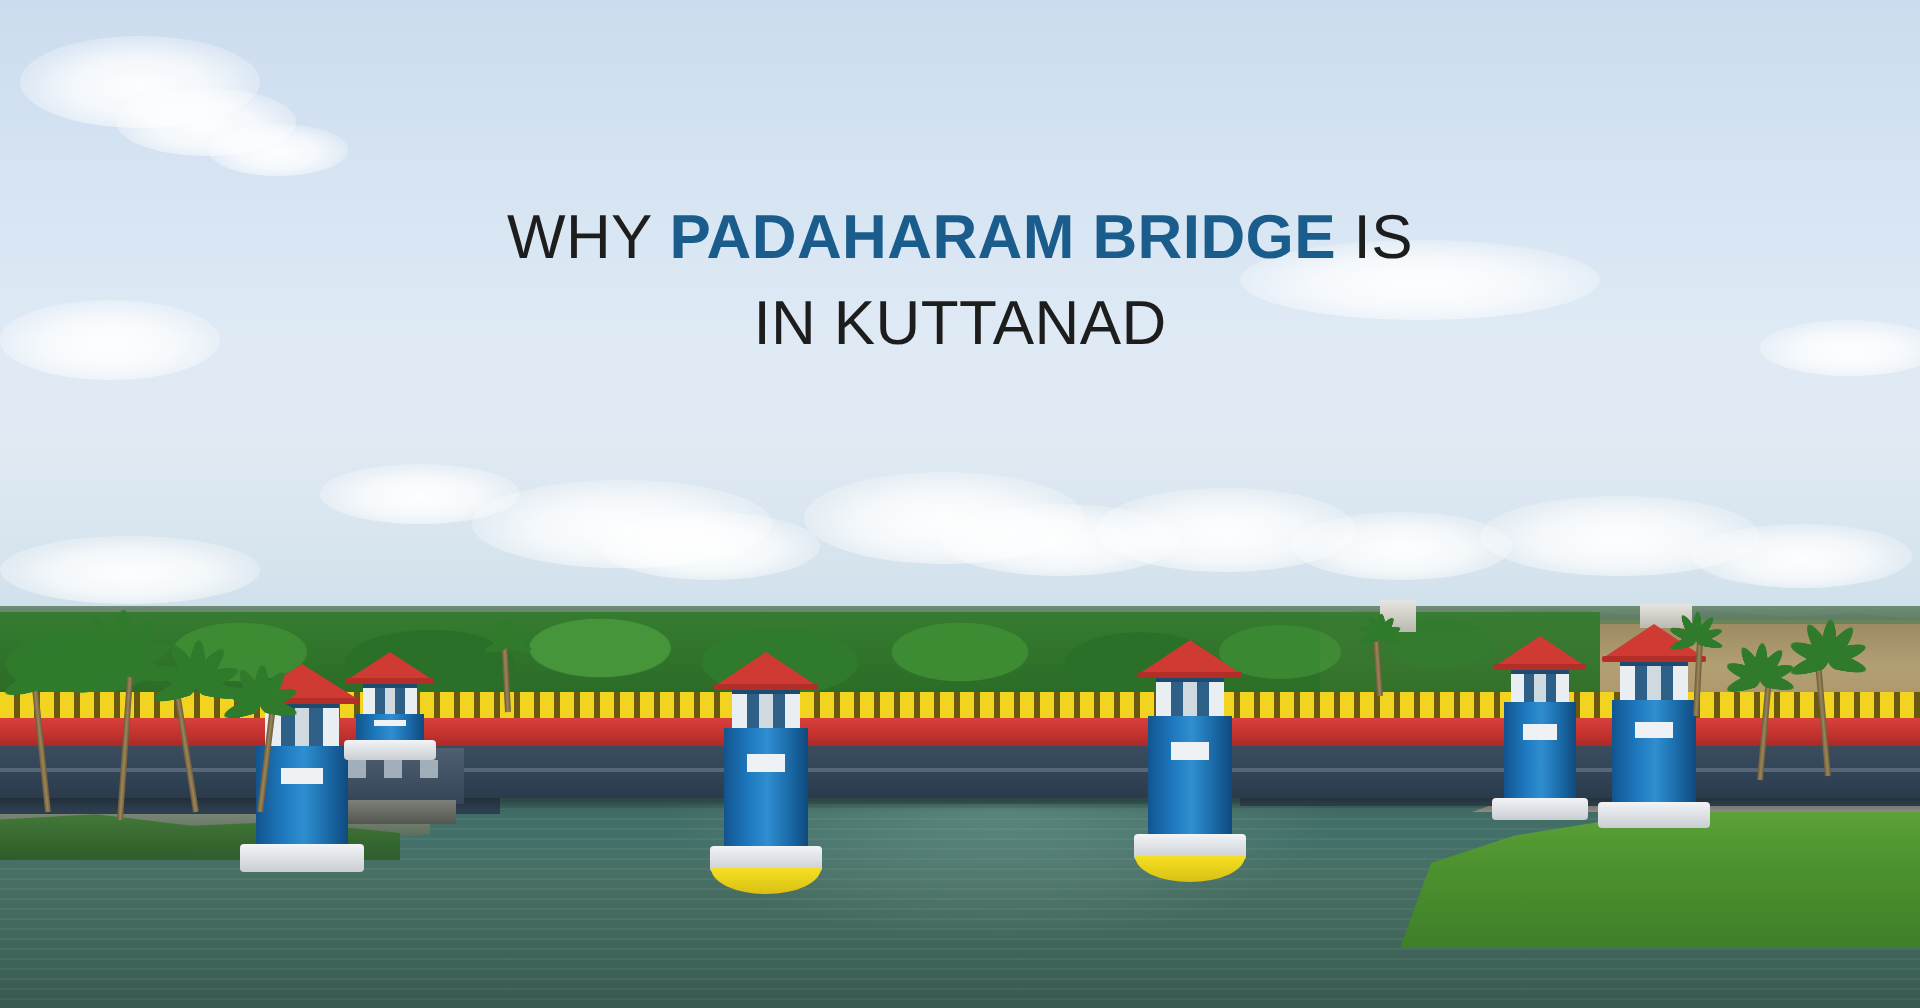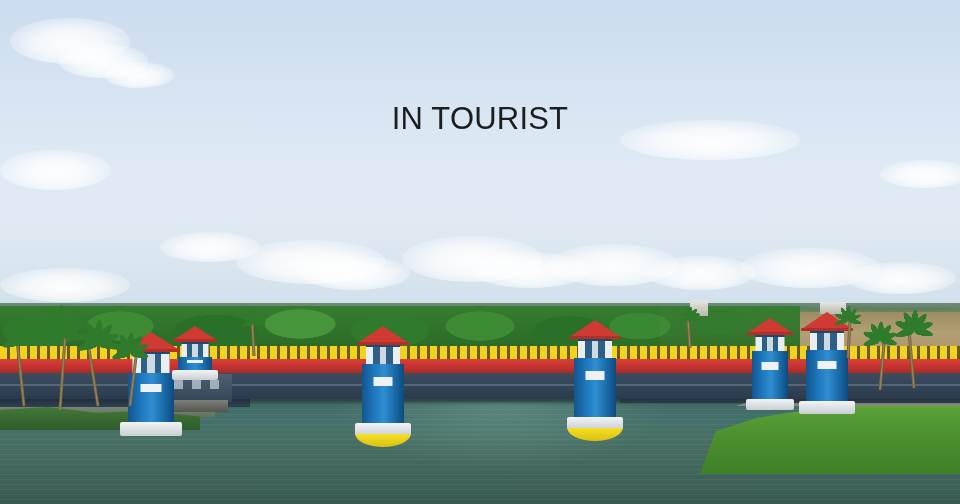--- a/index.html
+++ b/index.html
@@ -296,21 +296,24 @@
       <div class="cloud" style="left: 740px; top: 248px; width: 140px; height: 40px;"></div>
       <div class="cloud" style="left: 846px; top: 262px; width: 110px; height: 32px;"></div>
       <div class="cloud" style="left: 620px; top: 120px; width: 180px; height: 40px;"></div>
       <div class="cloud" style="left: 160px; top: 232px; width: 100px; height: 30px;"></div>
       <div class="cloud" style="left: 0px; top: 268px; width: 130px; height: 34px;"></div>
       <div class="cloud" style="left: 880px; top: 160px; width: 90px; height: 28px;"></div>
     </div>
 
   <div class="headline">
     <span class="hl-line">
-      <span class="t-reg">IN TOURIST</span>
+      <span class="t-reg">WHY </span><span class="t-bold">PADAHARAM BRIDGE</span><span class="t-reg"> IS</span>
+    </span>
+    <span class="hl-line">
+      <span class="t-reg">IN KUTTANAD</span>
     </span>
   </div>
 
   <div class="hills"></div>
   <div class="farline"></div>
   <div class="river-far"></div>
   <div class="field-edge"></div>
   <div class="field"></div>
   <div class="canopy"></div>
   <div class="canopy-r"></div>

